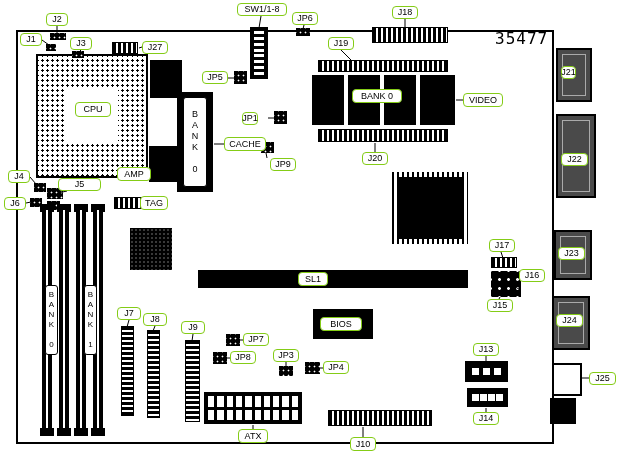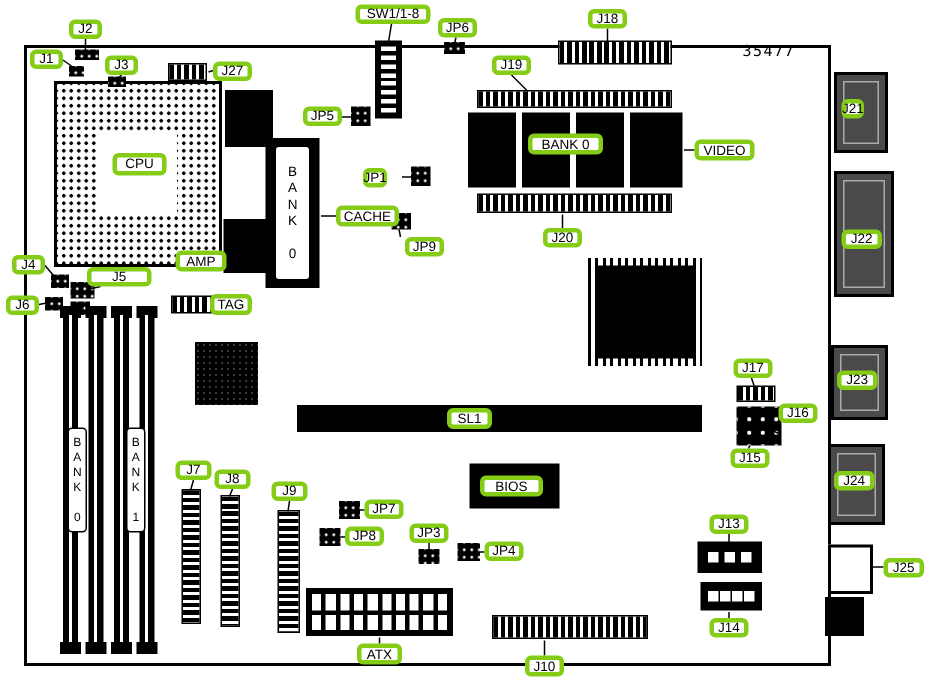--- a/index.html
+++ b/index.html
@@ -32,27 +32,27 @@
              grid-auto-rows:1fr; gap:3px; padding:4px; z-index:1;}
   .atx-grid .pin {background:#fff;}
   .sq-conn {background:#000; display:flex; align-items:center; justify-content:space-around;
             padding:3px 5px; z-index:1;}
   .sq-conn .pin {width:7px; height:7px; background:#fff;}
   .port {background:#4a4a4a; border:2px solid #000; z-index:1;}
   .port::before {content:""; position:absolute; left:4px; right:4px; top:4px; bottom:4px;
                  border:1px solid #aaa;}
   .port-white {background:#fff; border:2px solid #000; z-index:1;}
   .leaders {position:absolute; left:0; top:0; z-index:5; pointer-events:none;}
-  .label {position:absolute; z-index:6; height:13px; background:#fff; border:3px solid #84cc16;
+  .label {position:absolute; z-index:6; height:13px; background:#fff; border:1px solid #84cc16;
           border-radius:4px; display:flex; align-items:center; justify-content:center;
           font-size:9px; line-height:1; white-space:nowrap; box-sizing:border-box; color:#000;}
   .vlabel {position:absolute; z-index:6; background:#fff; border:1px solid #000; border-radius:3px;
            writing-mode:vertical-rl; text-orientation:upright; font-size:8px; letter-spacing:1px;
            box-sizing:border-box; color:#000; display:flex; align-items:center; justify-content:center;}
-  .plain {position:absolute; z-index:3; font-size:10px; color:#000;
+  .plain {position:absolute; z-index:3; font-size:16px; color:#000;
           font-family:"DejaVu Sans Mono", monospace; letter-spacing:1px;}
 </style>
 </head>
 <body>
 
 <div class="canvas">
 
   <div class="abs board" style="left:16px;top:30px;width:538px;height:414px"></div>
 
   <div class="abs socket" style="left:36px;top:54px;width:112px;height:124px"></div>

